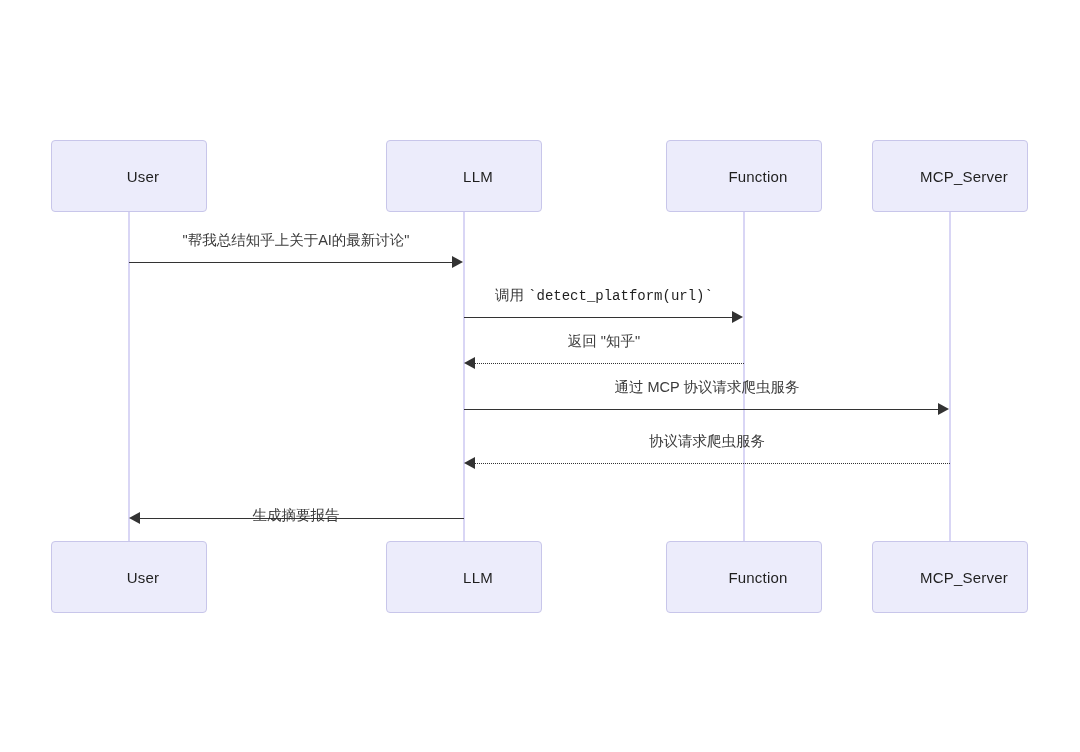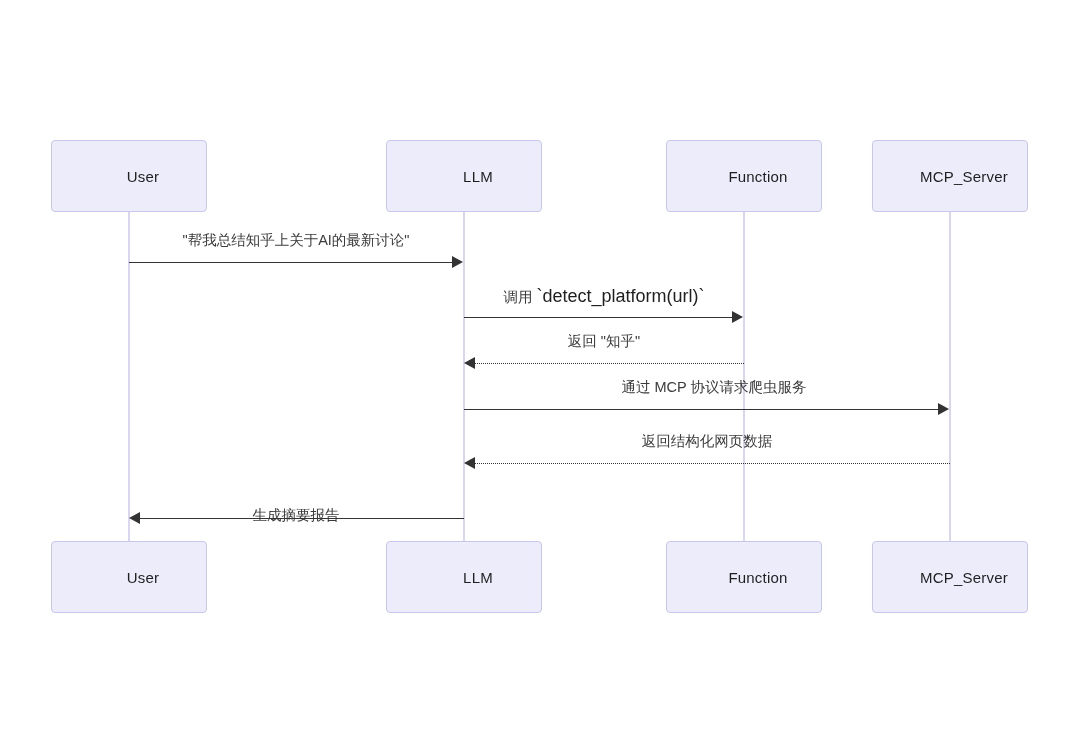--- a/index.html
+++ b/index.html
@@ -8,21 +8,21 @@
   .lifeline{position:absolute;width:2px;background:#d9d6f5;top:212px;height:329px;}
   .actor-box{position:absolute;height:72px;background:#ececfb;border:1px solid #c8c6ea;border-radius:4px;
              display:flex;align-items:center;justify-content:center;box-sizing:border-box;padding-left:28px;}
   .actor-box span{font-size:15px;color:#1f1f1f;font-weight:400;letter-spacing:.2px;white-space:nowrap;}
   .msg-line{position:absolute;height:0;border-top:1.6px solid #333333;}
   .msg-line.dotted{border-top:1.6px dotted #333333;}
   .arrow-head{position:absolute;width:0;height:0;border-top:6px solid transparent;border-bottom:6px solid transparent;}
   .arrow-head.right{border-left:11px solid #333333;}
   .arrow-head.left{border-right:11px solid #333333;}
   .msg-label{position:absolute;font-size:14.5px;color:#3b3b3b;white-space:nowrap;transform:translateX(-50%);}
-  .msg-label .code{font-family:Liberation Sans, sans-serif;font-size:18px;color:#1f1f1f;}
+  .msg-label .code{font-family:Liberation Mono, monospace;font-size:14px;color:#1f1f1f;}
 </style>
 </head>
 <body>
 
 <div id="diagram">
 
   <div class="lifeline" style="left:128px;"></div>
   <div class="lifeline" style="left:463px;"></div>
   <div class="lifeline" style="left:743px;"></div>
   <div class="lifeline" style="left:949px;"></div>
@@ -47,25 +47,25 @@
   <div class="msg-label" style="left:604px;top:286px;">
     <span>调用 </span><span class="code">`detect_platform(url)`</span>
   </div>
   <div class="msg-line" style="left:464px;top:317px;width:269px;"></div>
   <div class="arrow-head right" style="left:732px;top:311px;"></div>
 
   <div class="msg-label" style="left:604px;top:332px;">返回 "知乎"</div>
   <div class="msg-line dotted" style="left:475px;top:363px;width:269px;"></div>
   <div class="arrow-head left" style="left:464px;top:357px;"></div>
 
-  <div class="msg-label" style="left:707px;top:378px;margin-left:7px;">通过 MCP 协议请求爬虫服务</div>
+  <div class="msg-label" style="left:707px;top:378px;">通过 MCP 协议请求爬虫服务</div>
   <div class="msg-line" style="left:464px;top:409px;width:475px;"></div>
   <div class="arrow-head right" style="left:938px;top:403px;"></div>
 
-  <div class="msg-label" style="left:707px;top:432px;">返回结构化网页数据</div>
+  <div class="msg-label" style="left:707px;top:432px;">协议请求爬虫服务</div>
   <div class="msg-line dotted" style="left:475px;top:463px;width:475px;"></div>
   <div class="arrow-head left" style="left:464px;top:457px;"></div>
 
   <div class="msg-label" style="left:296px;top:506px;">生成摘要报告</div>
   <div class="msg-line" style="left:140px;top:518px;width:324px;"></div>
   <div class="arrow-head left" style="left:129px;top:512px;"></div>
 
   <div class="actor-box" style="left:51px;top:541px;width:156px;">
     <span>User</span>
   </div>

